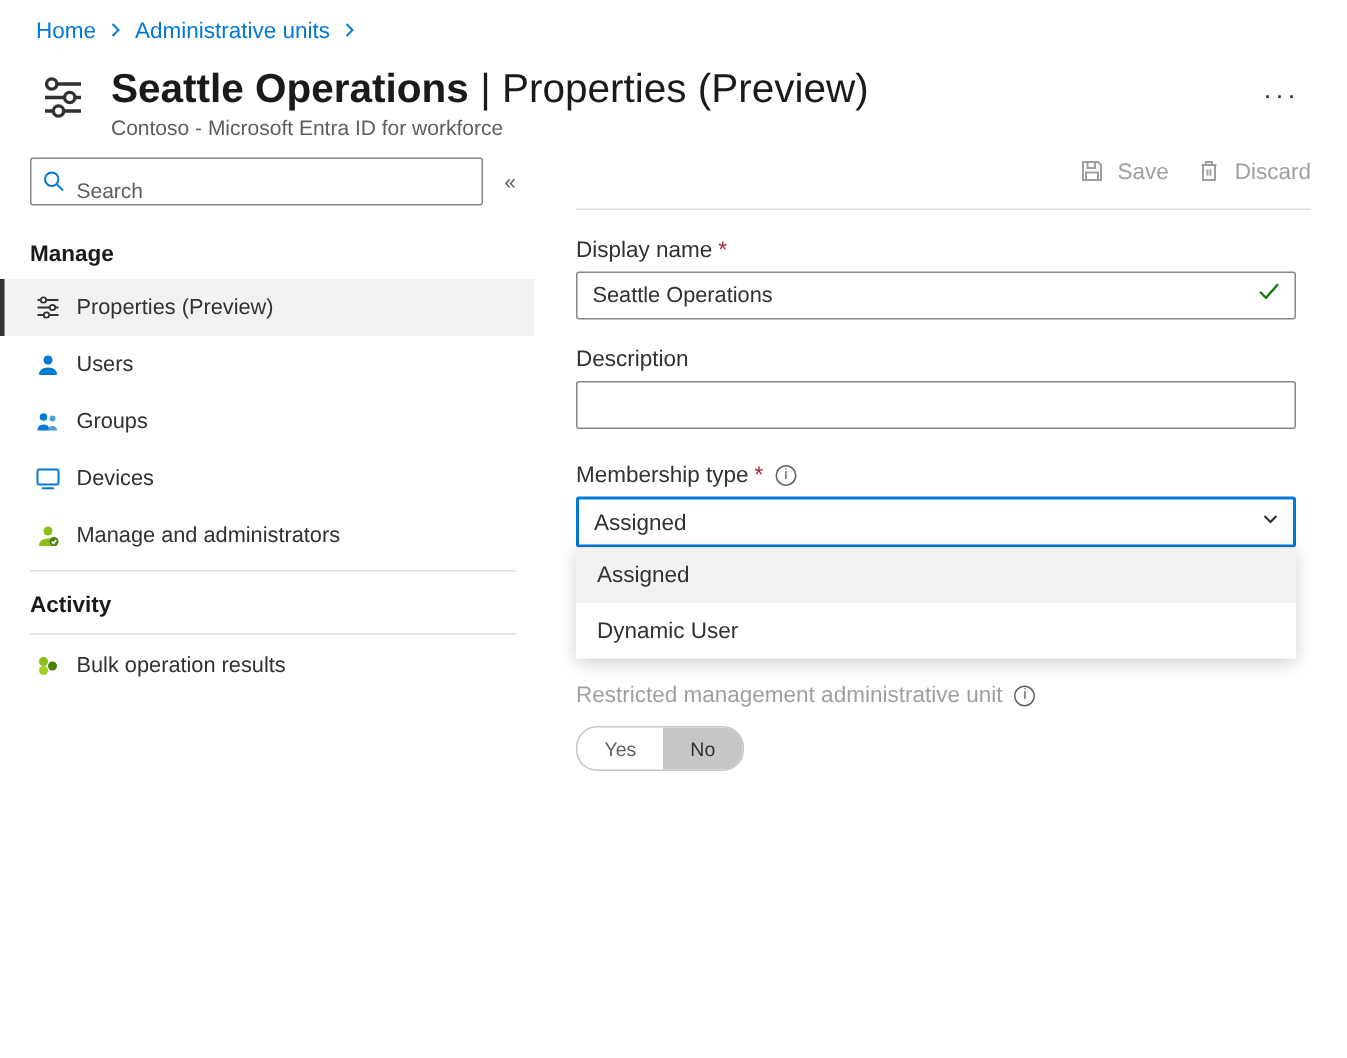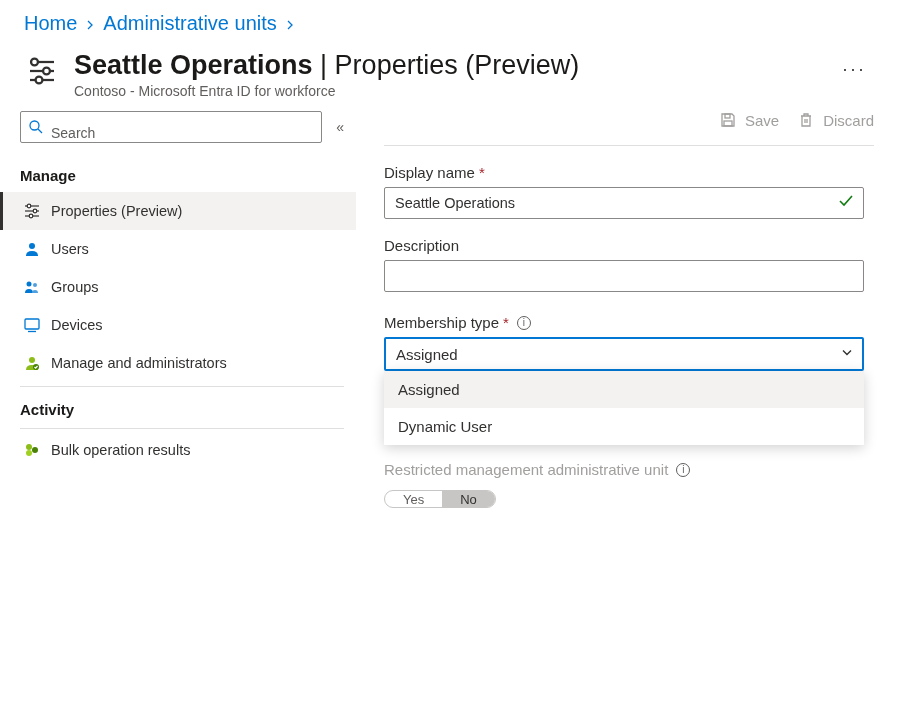--- a/index.html
+++ b/index.html
@@ -14,21 +14,21 @@
     }
     a { text-decoration: none; }
     
     
     .breadcrumb {
       padding: 12px 24px 8px;
       display: flex;
       align-items: center;
       gap: 8px;
       color: #0078d4;
-      font-size: 20px;
+      font-size: 15px;
     }
     .breadcrumb .chev { color: #0078d4; }
     .breadcrumb a { color: #0078d4; }
     
     
     .header {
       padding: 6px 24px 8px;
       display: flex;
       align-items: flex-start;
       gap: 14px;
@@ -216,21 +216,21 @@
     .hidden-row {
       margin-top: 90px;
       color:#a19f9d;
     }
     .hidden-row .flabel { color:#a19f9d; font-size:15px;}
     .toggle {
       display:inline-flex;
       border:1px solid #c8c6c4;
       border-radius: 14px;
       overflow:hidden;
-      height:18px;
+      height:30px;
       margin-top:6px;
       align-items:flex-end;
       font-size:13px;
       color:#605e5c;
     }
     .toggle span {
       padding: 0px 18px;
       display:flex;
       align-items:center;
       height:100%;

